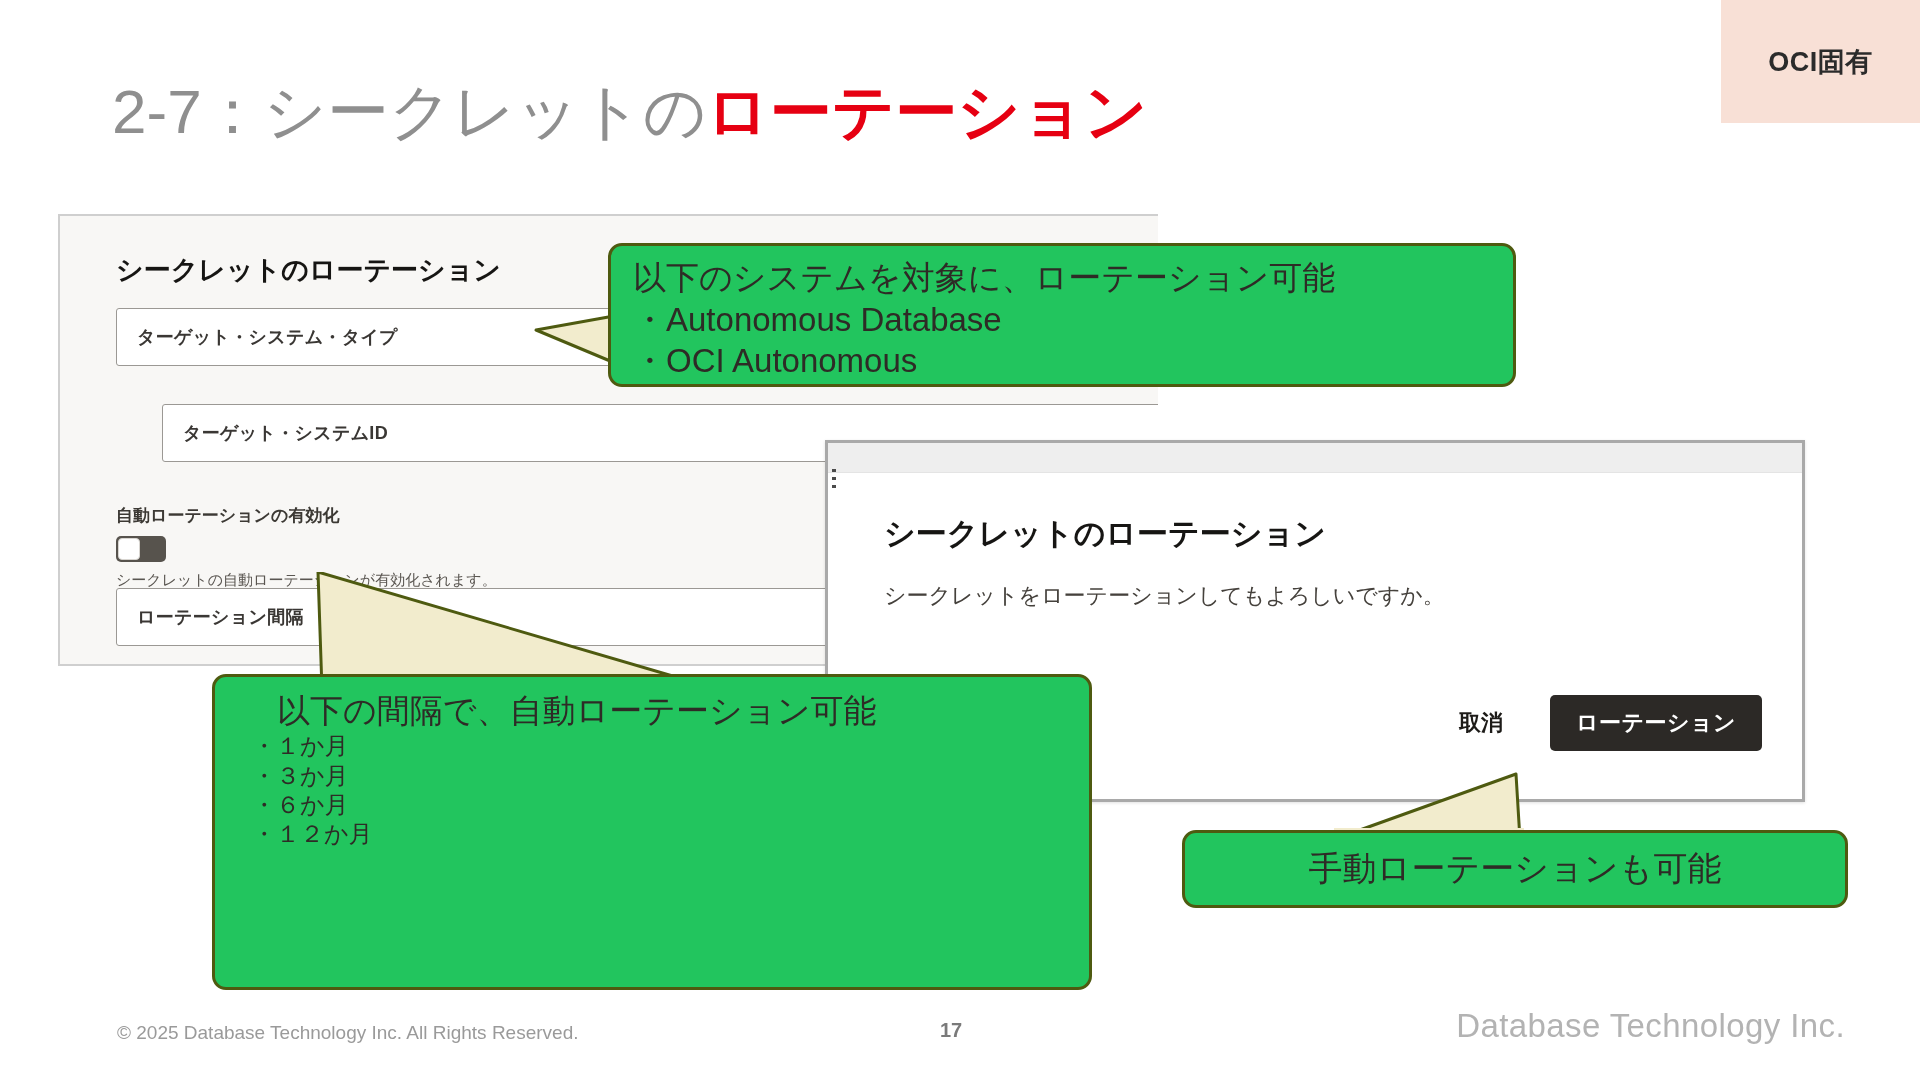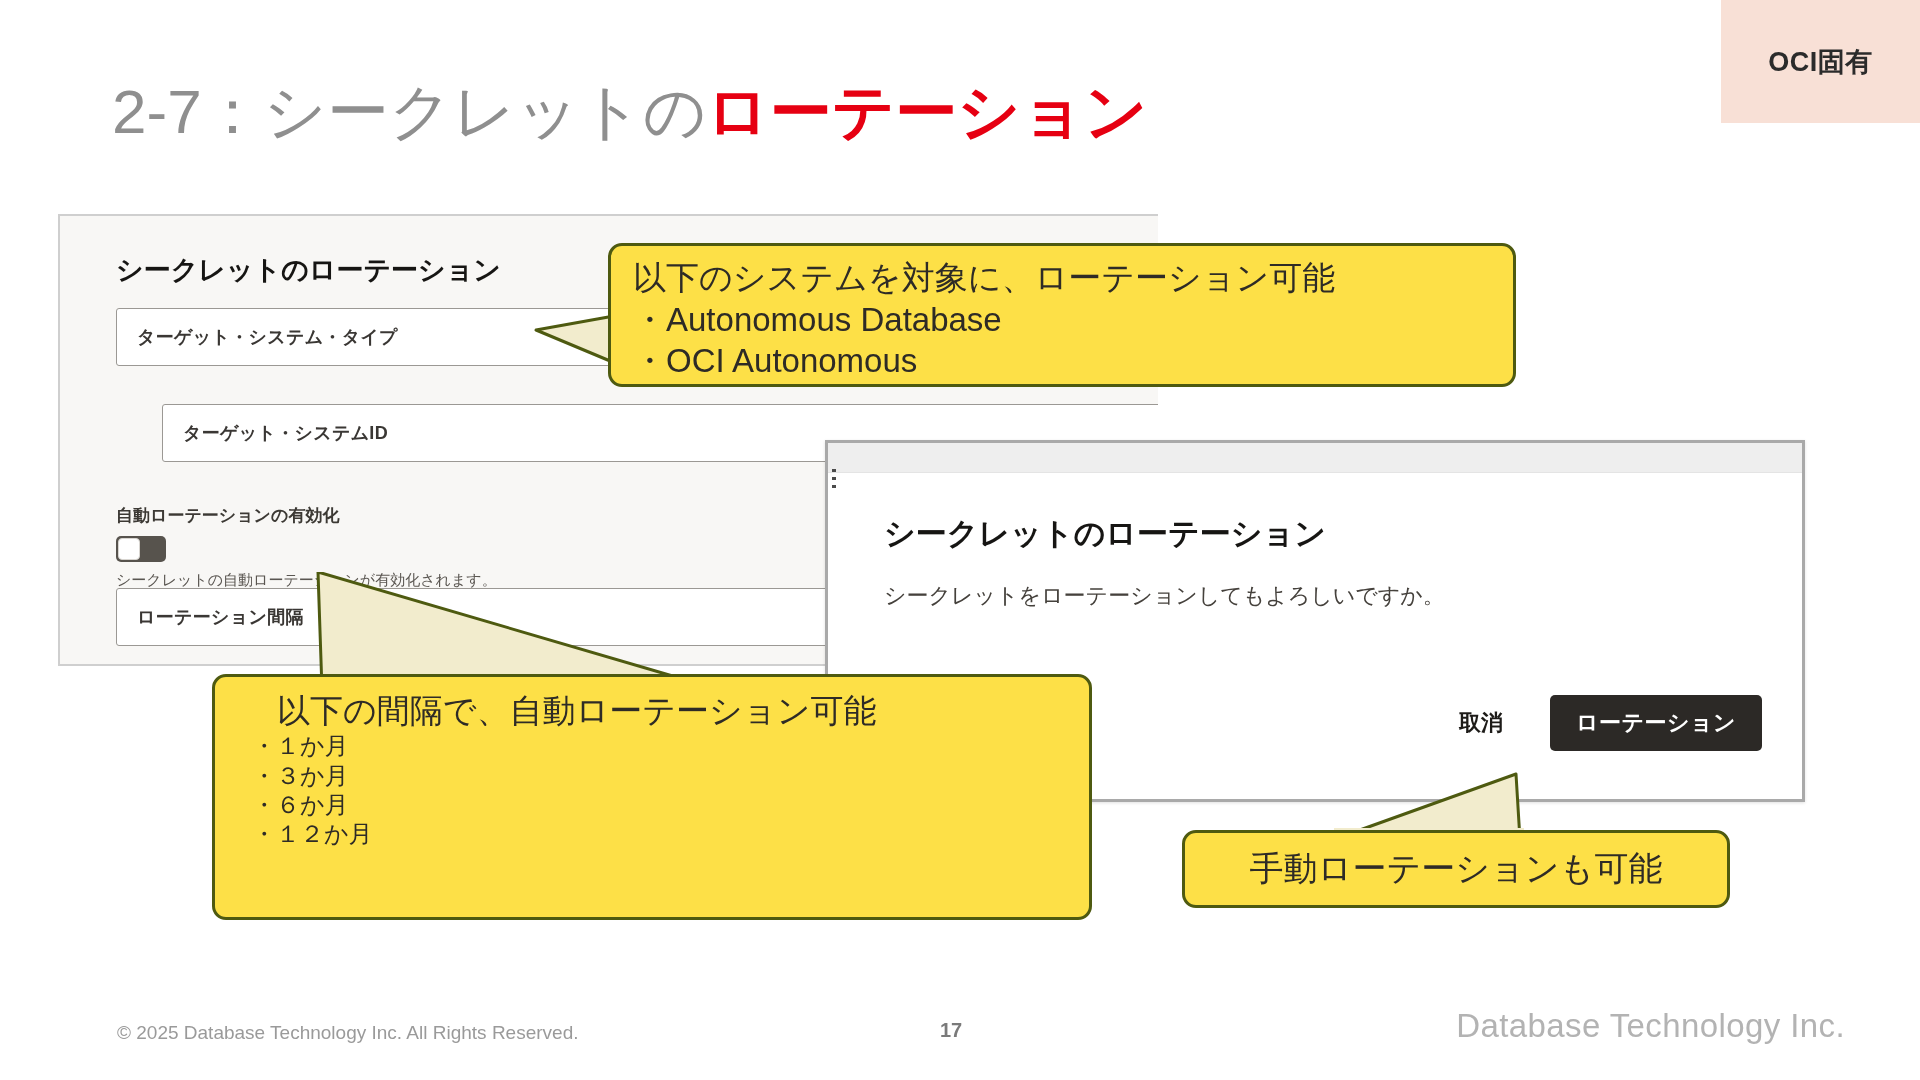--- a/index.html
+++ b/index.html
@@ -175,46 +175,46 @@
     border-radius: 5px;
     padding: 13px 26px;
     cursor: pointer;
     font-family: inherit;
     letter-spacing: 0.5px;
   }
 
   
   .callout {
     position: absolute;
-    background: #fde047;
+    background: #22c55e;
     border: 3px solid #4e5a10;
     border-radius: 14px;
     color: #2e2b26;
   }
   .callout-text { white-space: nowrap; }
 
   .callout-1 {
     left: 608px; top: 243px;
     width: 908px; height: 144px;
     padding: 12px 0 0 22px;
   }
   .callout-1 .line-head { font-size: 33px; line-height: 1.24; }
   .callout-1 .line-item { font-size: 33px; line-height: 1.26; }
 
   .callout-2 {
     left: 212px; top: 674px;
-    width: 880px; height: 246px;
+    width: 880px; height: 316px;
     padding: 14px 0 0 22px;
   }
   .callout-2 .line-head { font-size: 33px; line-height: 1.22; padding-left: 40px;}
   .callout-2 .line-item { font-size: 24px; line-height: 1.22; margin-left: 15px; }
 
   .callout-3 {
     left: 1182px; top: 830px;
-    width: 548px; height: 78px;
+    width: 666px; height: 78px;
     display: flex; align-items: center; justify-content: center;
   }
   .callout-3 .line-head { font-size: 34px; }
 
   
   .tail { position: absolute; }
 
   
   .footer-copy {
     position: absolute;

